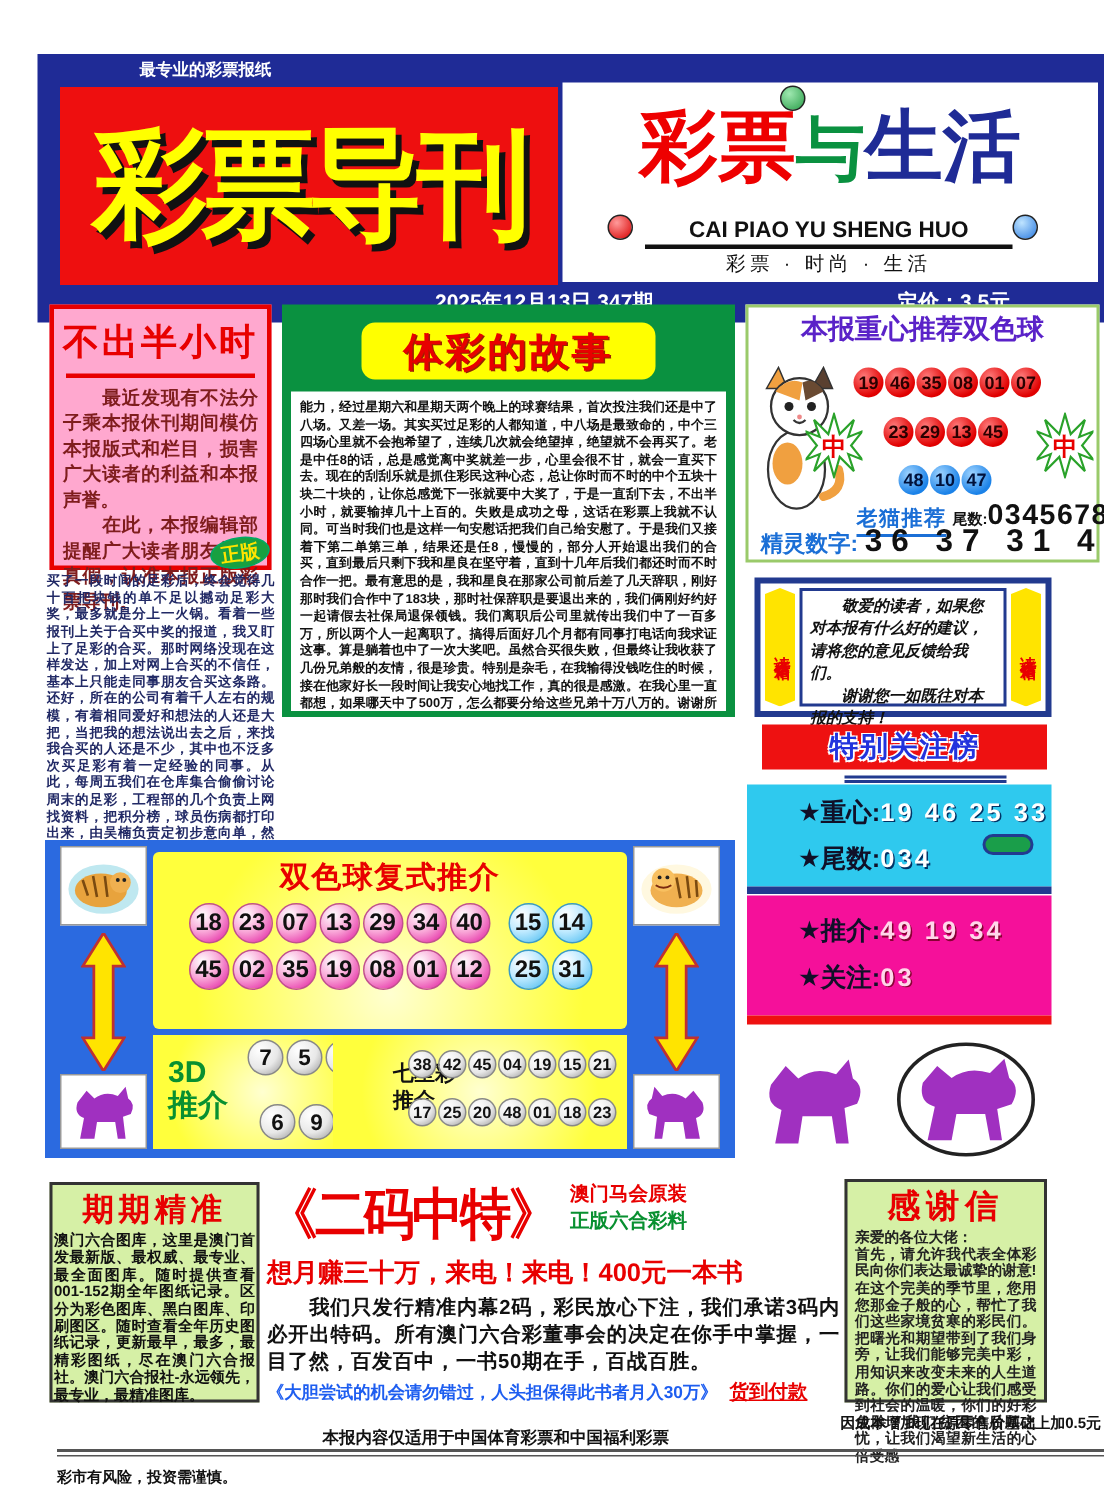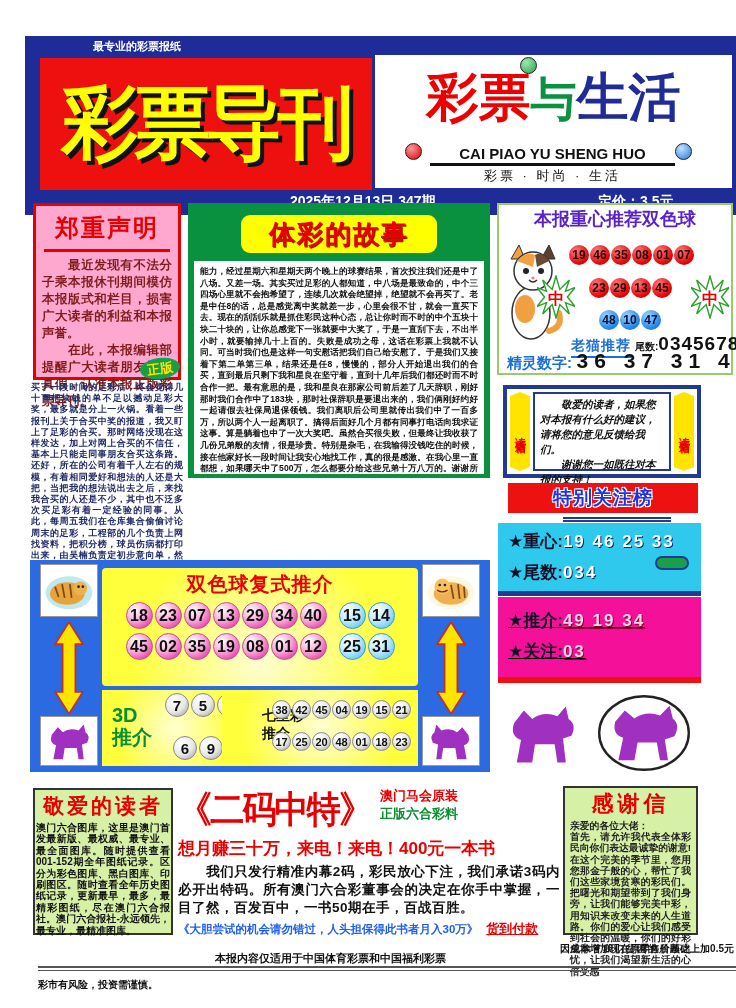--- a/index.html
+++ b/index.html
@@ -104,22 +104,22 @@
   .ribbon:after { right:-18px; clip-path:polygon(0 0,100% 0,100% 100%,50% 70%,0 100%); }
   .ribbon span { color:#2233dd; font-size:19px; font-weight:bold; letter-spacing:1px;
        text-shadow:-1px -1px 0 #fff,1px -1px 0 #fff,-1px 1px 0 #fff,1px 1px 0 #fff; }
   .ribbon-lines { position:absolute; left:563px; top:517px; width:108px; height:5px;
                   border-top:2px solid #223a8f; border-bottom:2px solid #223a8f; }
 
   
   .focus-cyan { position:absolute; left:498px; top:523px; width:203px; height:68px; background:#2fc9ee;
                 padding:7px 10px; }
   .focus-pink { position:absolute; left:498px; top:597px; width:203px; height:80px; background:#f5109a;
-                padding:12px 10px;text-decoration:underline; }
-  .focus-row { font-size:17px; font-weight:bold; margin-bottom:8px; white-space:nowrap; }
+                padding:12px 10px; }
+  .focus-row { font-size:17px; font-weight:bold; margin-bottom:8px; white-space:nowrap;margin-left:24px; }
   .focus-row .lab { color:#101028; }
   .focus-cyan .val { color:#fff; text-shadow:1px 1px 0 #036; letter-spacing:2px; }
   .focus-pink .val { color:#ffd7ea; text-shadow:1px 1px 0 #803; letter-spacing:2px; }
   .navy-strip { position:absolute; left:498px; top:591px; width:203px; height:5px; background:#223a8f; }
   .red-strip { position:absolute; left:498px; top:677px; width:203px; height:6px; background:#ee1111; }
   .green-pill { position:absolute; left:655px; top:556px; width:34px; height:14px; background:#1a9e4a;
                 border:2px solid #223a8f; border-radius:7px; }
 
   
   .horse-br1 { position:absolute; left:500px; top:690px; width:84px; height:86px; }
@@ -214,21 +214,21 @@
       <span class="orb orb-red"></span>
       <span class="orb orb-blue"></span>
       <div class="pinyin">CAI PIAO YU SHENG HUO</div>
       <div class="slogan">彩票 · 时尚 · 生活</div>
     </div>
     <div class="date-line">2025年12月13日  347期</div>
     <div class="price">定价：3.5元</div>
   </div>
 
   <div class="statement">
-    <h2>郑重声明</h2>
+    <h2>不出半小时</h2>
     <div class="rule"></div>
     <p>　　最近发现有不法分子乘本报休刊期间模仿本报版式和栏目，损害广大读者的利益和本报声誉。
 　　在此，本报编辑部提醒广大读者朋友辨别真假，认准本报正版彩票导刊。</p>
     <div class="stamp">正版</div>
   </div>
 
   <div class="story-left">买了一段时间的足彩后，终会觉得几十百把块钱的单不足以撼动足彩大奖，最多就是分上一火锅。看着一些报刊上关于合买中奖的报道，我又盯上了足彩的合买。那时网络没现在这样发达，加上对网上合买的不信任，基本上只能走同事朋友合买这条路。还好，所在的公司有着千人左右的规模，有着相同爱好和想法的人还是大把，当把我的想法说出去之后，来找我合买的人还是不少，其中也不泛多次买足彩有着一定经验的同事。从此，每周五我们在仓库集合偷偷讨论周末的足彩，工程部的几个负责上网找资料，把积分榜，球员伤病都打印出来，由吴楠负责定初步意向单，然后大家讨论，最后定夺最终投注单。就在这样一种模式下，第一次我们下了个192元的任9单，12个人，每个人16块，不超出单独买彩的</div>
 
   <div class="story-box">
     <div class="story-title">
@@ -373,21 +373,21 @@
       <div class="lbl">
         <div>七星彩</div>
         <div>推介</div>
       </div>
       <div class="q-row1"><span class="ball silver">38</span><span class="ball silver">42</span><span class="ball silver">45</span><span class="ball silver">04</span><span class="ball silver">19</span><span class="ball silver">15</span><span class="ball silver">21</span></div>
       <div class="q-row2"><span class="ball silver">17</span><span class="ball silver">25</span><span class="ball silver">20</span><span class="ball silver">48</span><span class="ball silver">01</span><span class="ball silver">18</span><span class="ball silver">23</span></div>
     </div>
   </div>
 
   <div class="jingzhun">
-    <h2>敬爱的读者</h2>
+    <h2>期期精准</h2>
     <p>澳门六合图库，这里是澳门首发最新版、最权威、最专业、最全面图库。随时提供查看001-152期全年图纸记录。区分为彩色图库、黑白图库、印刷图区。随时查看全年历史图纸记录，更新最早，最多，最精彩图纸，尽在澳门六合报社。澳门六合报社-永远领先，最专业，最精准图库。</p>
   </div>
 
   <div class="erma">
     <div class="erma-titlerow">
       <div class="erma-title">《二码中特》</div>
       <div class="erma-subs">
         <div class="erma-sub1">澳门马会原装</div>
         <div class="erma-sub2">正版六合彩料</div>
       </div>

